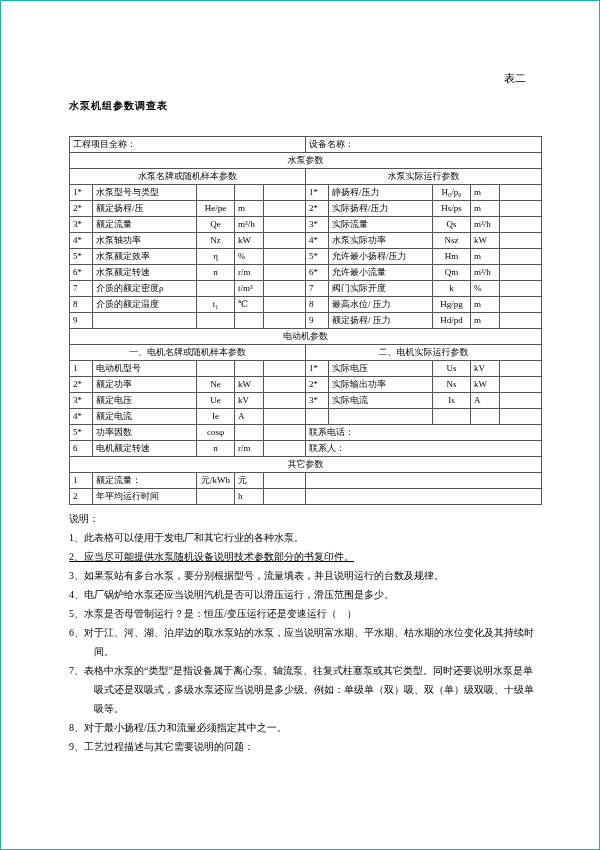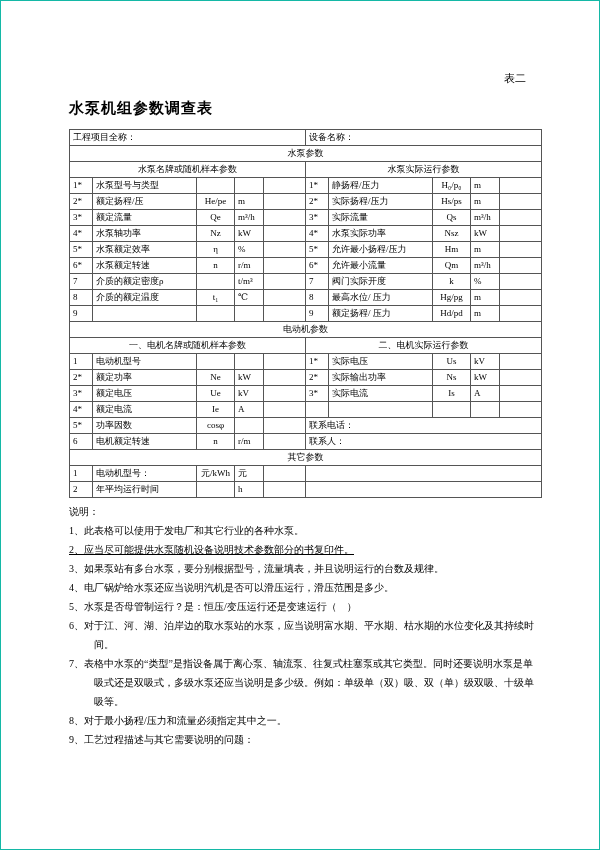--- a/index.html
+++ b/index.html
@@ -3,22 +3,22 @@
 <meta charset="utf-8">
 <style>
   html, body { margin:0; padding:0; background:#e9e9e9; }
   .page {
     position:relative; width:600px; height:850px; background:#ffffff;
     font-family:"Liberation Serif","DejaVu Serif",serif; color:#000;
     box-sizing:border-box; border:1px solid #14b8a6; overflow:hidden;
   }
   .content { position:absolute; left:68px; top:70px; width:473px; }
   .page-label { text-align:right; padding-right:16px; font-size:11px; }
-  .doc-title { font-size:15px; font-weight:bold; margin:13px 0 0 0; letter-spacing:1px; }
-  table.survey { border-collapse:collapse; table-layout:fixed; width:473px; margin-top:11px;padding-left:24px; }
+  .doc-title { font-size:10px; font-weight:bold; margin:13px 0 0 0; letter-spacing:1px; }
+  table.survey { border-collapse:collapse; table-layout:fixed; width:473px; margin-top:23px;padding-left:24px; }
   table.survey td {
     border:1px solid #555; font-size:9px; height:15px; line-height:15px;
     padding:0 3px; white-space:nowrap; overflow:hidden; box-sizing:border-box;
   }
   td.ctr { text-align:center; }
   td.sym { text-align:center; padding:0 1px; }
   td.num { padding:0 2px; }
   .notes { margin-top:4px; font-size:10px; line-height:19px; width:473px; }
   .note-item { padding-left:25px; text-indent:-25px; }
   .underline { text-decoration:underline; }
@@ -232,21 +232,21 @@
             <td class="sym">n</td>
             <td class="unit">r/m</td>
             <td></td>
             <td colspan="5">联系人：</td>
           </tr>
           <tr>
             <td class="ctr" colspan="10">其它参数</td>
           </tr>
           <tr>
             <td class="num">1</td>
-            <td class="lbl">电动机型号：</td>
+            <td class="lbl">额定流量：</td>
             <td class="sym">元/kWh</td>
             <td class="unit">元</td>
             <td></td>
             <td colspan="5"></td>
           </tr>
           <tr>
             <td class="num">2</td>
             <td class="lbl">年平均运行时间</td>
             <td class="sym"></td>
             <td class="unit">h</td>

